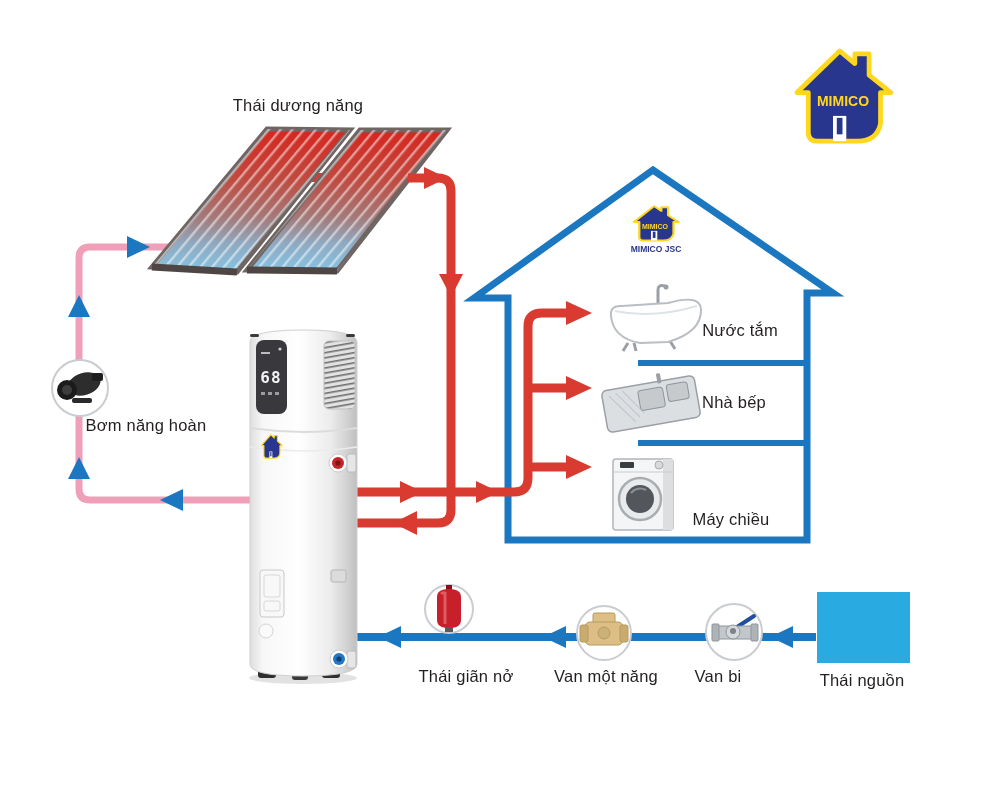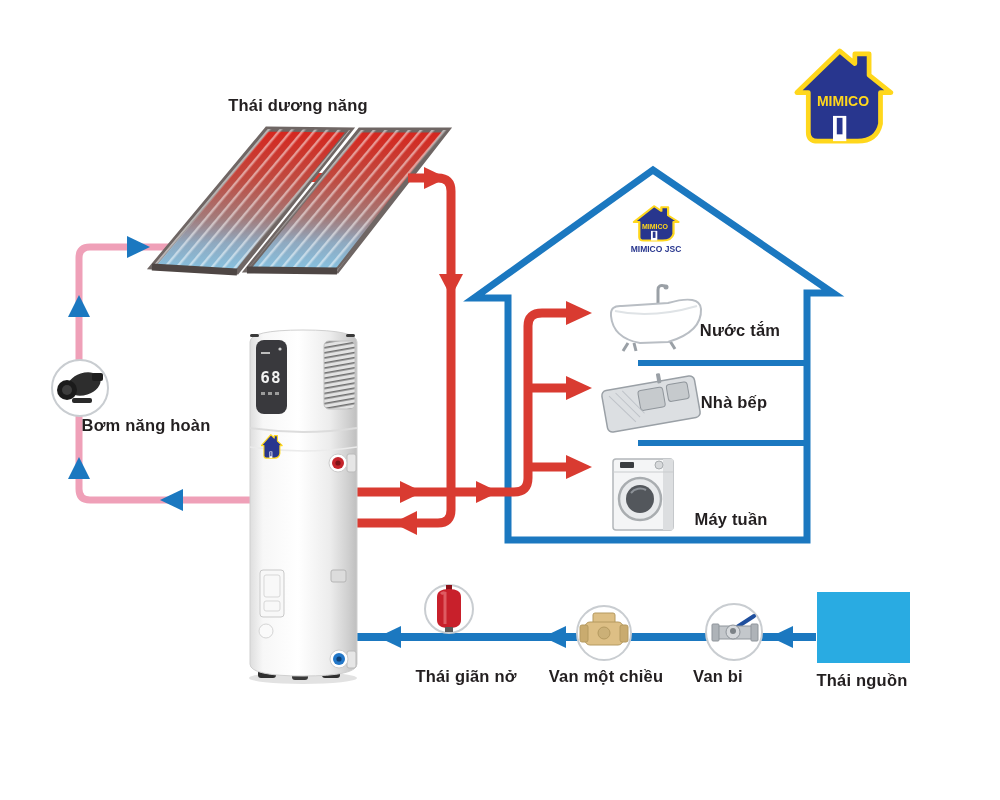--- a/index.html
+++ b/index.html
@@ -1,19 +1,19 @@
 <!DOCTYPE html>
 <html style="--hot: #d93b31; --cold: #1b78c0; --loop: #efa0b8; --house: #1b78c0; --source-fill: #29abe2; --logo-blue: #28368e; --logo-yellow: #ffd71c;"><head>
 <meta charset="utf-8">
 <style>
   html,body{margin:0;padding:0;background:#ffffff;}
   .stage{position:relative;width:1000px;height:800px;background:#fff;overflow:hidden;
          font-family:"Liberation Sans","DejaVu Sans",sans-serif;}
   .stage > svg{position:absolute;left:0;top:0;}
-  .lbl{position:absolute;transform:translateX(-50%);font-weight:700;font-size:16.5px;
+  .lbl{position:absolute;transform:translateX(-50%);font-weight:400;font-size:16.5px;
        color:#231f20;letter-spacing:.2px;white-space:nowrap;}
   .pipe-hot{stroke:var(--hot,#d93b31);stroke-width:9;fill:none;}
   .pipe-loop{stroke:var(--loop,#efa0b8);stroke-width:7;fill:none;}
   .pipe-cold{stroke:var(--cold,#1b78c0);stroke-width:8;fill:none;}
   .arrow-hot{fill:var(--hot,#d93b31);}
   .arrow-cold{fill:var(--cold,#1b78c0);}
   .house-line{stroke:var(--house,#1b78c0);stroke-width:7;fill:none;stroke-linejoin:miter;}
   .floor-line{stroke:var(--house,#1b78c0);stroke-width:6;}
   .comp-circle{fill:#ffffff;stroke:#c9cdd1;stroke-width:2;}
   .source-rect{fill:var(--source-fill,#29abe2);}
@@ -237,18 +237,18 @@
     <use href="#logoHouse" class="logo-house" transform="translate(633,205) scale(0.45,0.37)"></use>
     <text class="logo-text" x="655" y="229" font-size="7" text-anchor="middle">MIMICO</text>
     <text class="caption-text" x="656" y="252" font-size="8.5" text-anchor="middle">MIMICO JSC</text>
   </g>
 </svg>
 
   <div class="lbl" style="left:298px;top:96px">Thái dương năng</div>
   <div class="lbl" style="left:146px;top:416px">Bơm năng hoàn</div>
   <div class="lbl" style="left:740px;top:321px">Nước tắm</div>
   <div class="lbl" style="left:734px;top:393px">Nhà bếp</div>
-  <div class="lbl" style="left:731px;top:510px">Máy tuần</div>
+  <div class="lbl" style="left:731px;top:510px">Máy chiều</div>
   <div class="lbl" style="left:466px;top:667px">Thái giãn nở</div>
-  <div class="lbl" style="left:606px;top:667px">Van một chiều</div>
+  <div class="lbl" style="left:606px;top:667px">Van một năng</div>
   <div class="lbl" style="left:718px;top:667px">Van bi</div>
   <div class="lbl" style="left:862px;top:671px">Thái nguồn</div>
 </div>
 
 </body></html>

